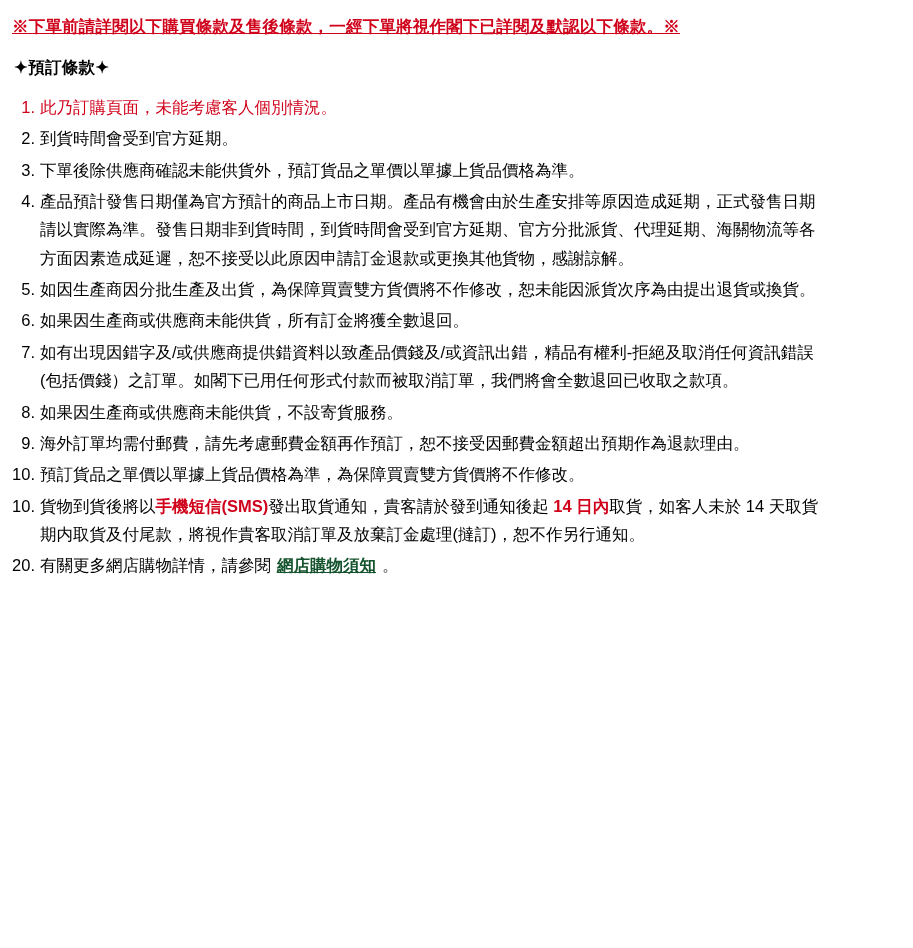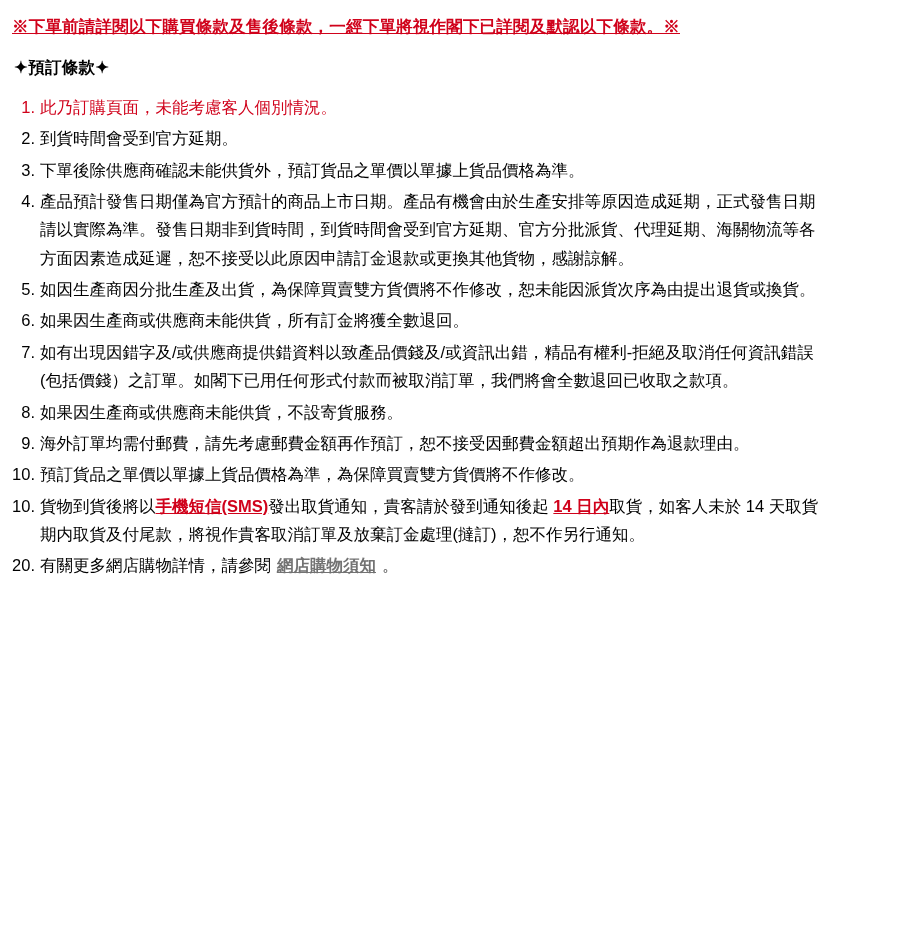--- a/index.html
+++ b/index.html
@@ -55,28 +55,27 @@
     font-size: 16.5px;
   }
   ol.terms > li .txt {
     flex: 1 1 auto;
   }
   li.first .num, li.first .txt {
     color: #d0021b;
   }
   .u-red {
     color: #d0021b;
-    text-decoration: underline;
     font-weight: bold;
   }
   .u-black {
     text-decoration: underline;
   }
   .link-blue {
-    color: #737373;
+    color: #14532d;
     text-decoration: underline;
     font-weight: bold;
   }
   .sp {
     display: inline-block;
     width: 6px;
   }
 </style>
 </head>
 <body>

